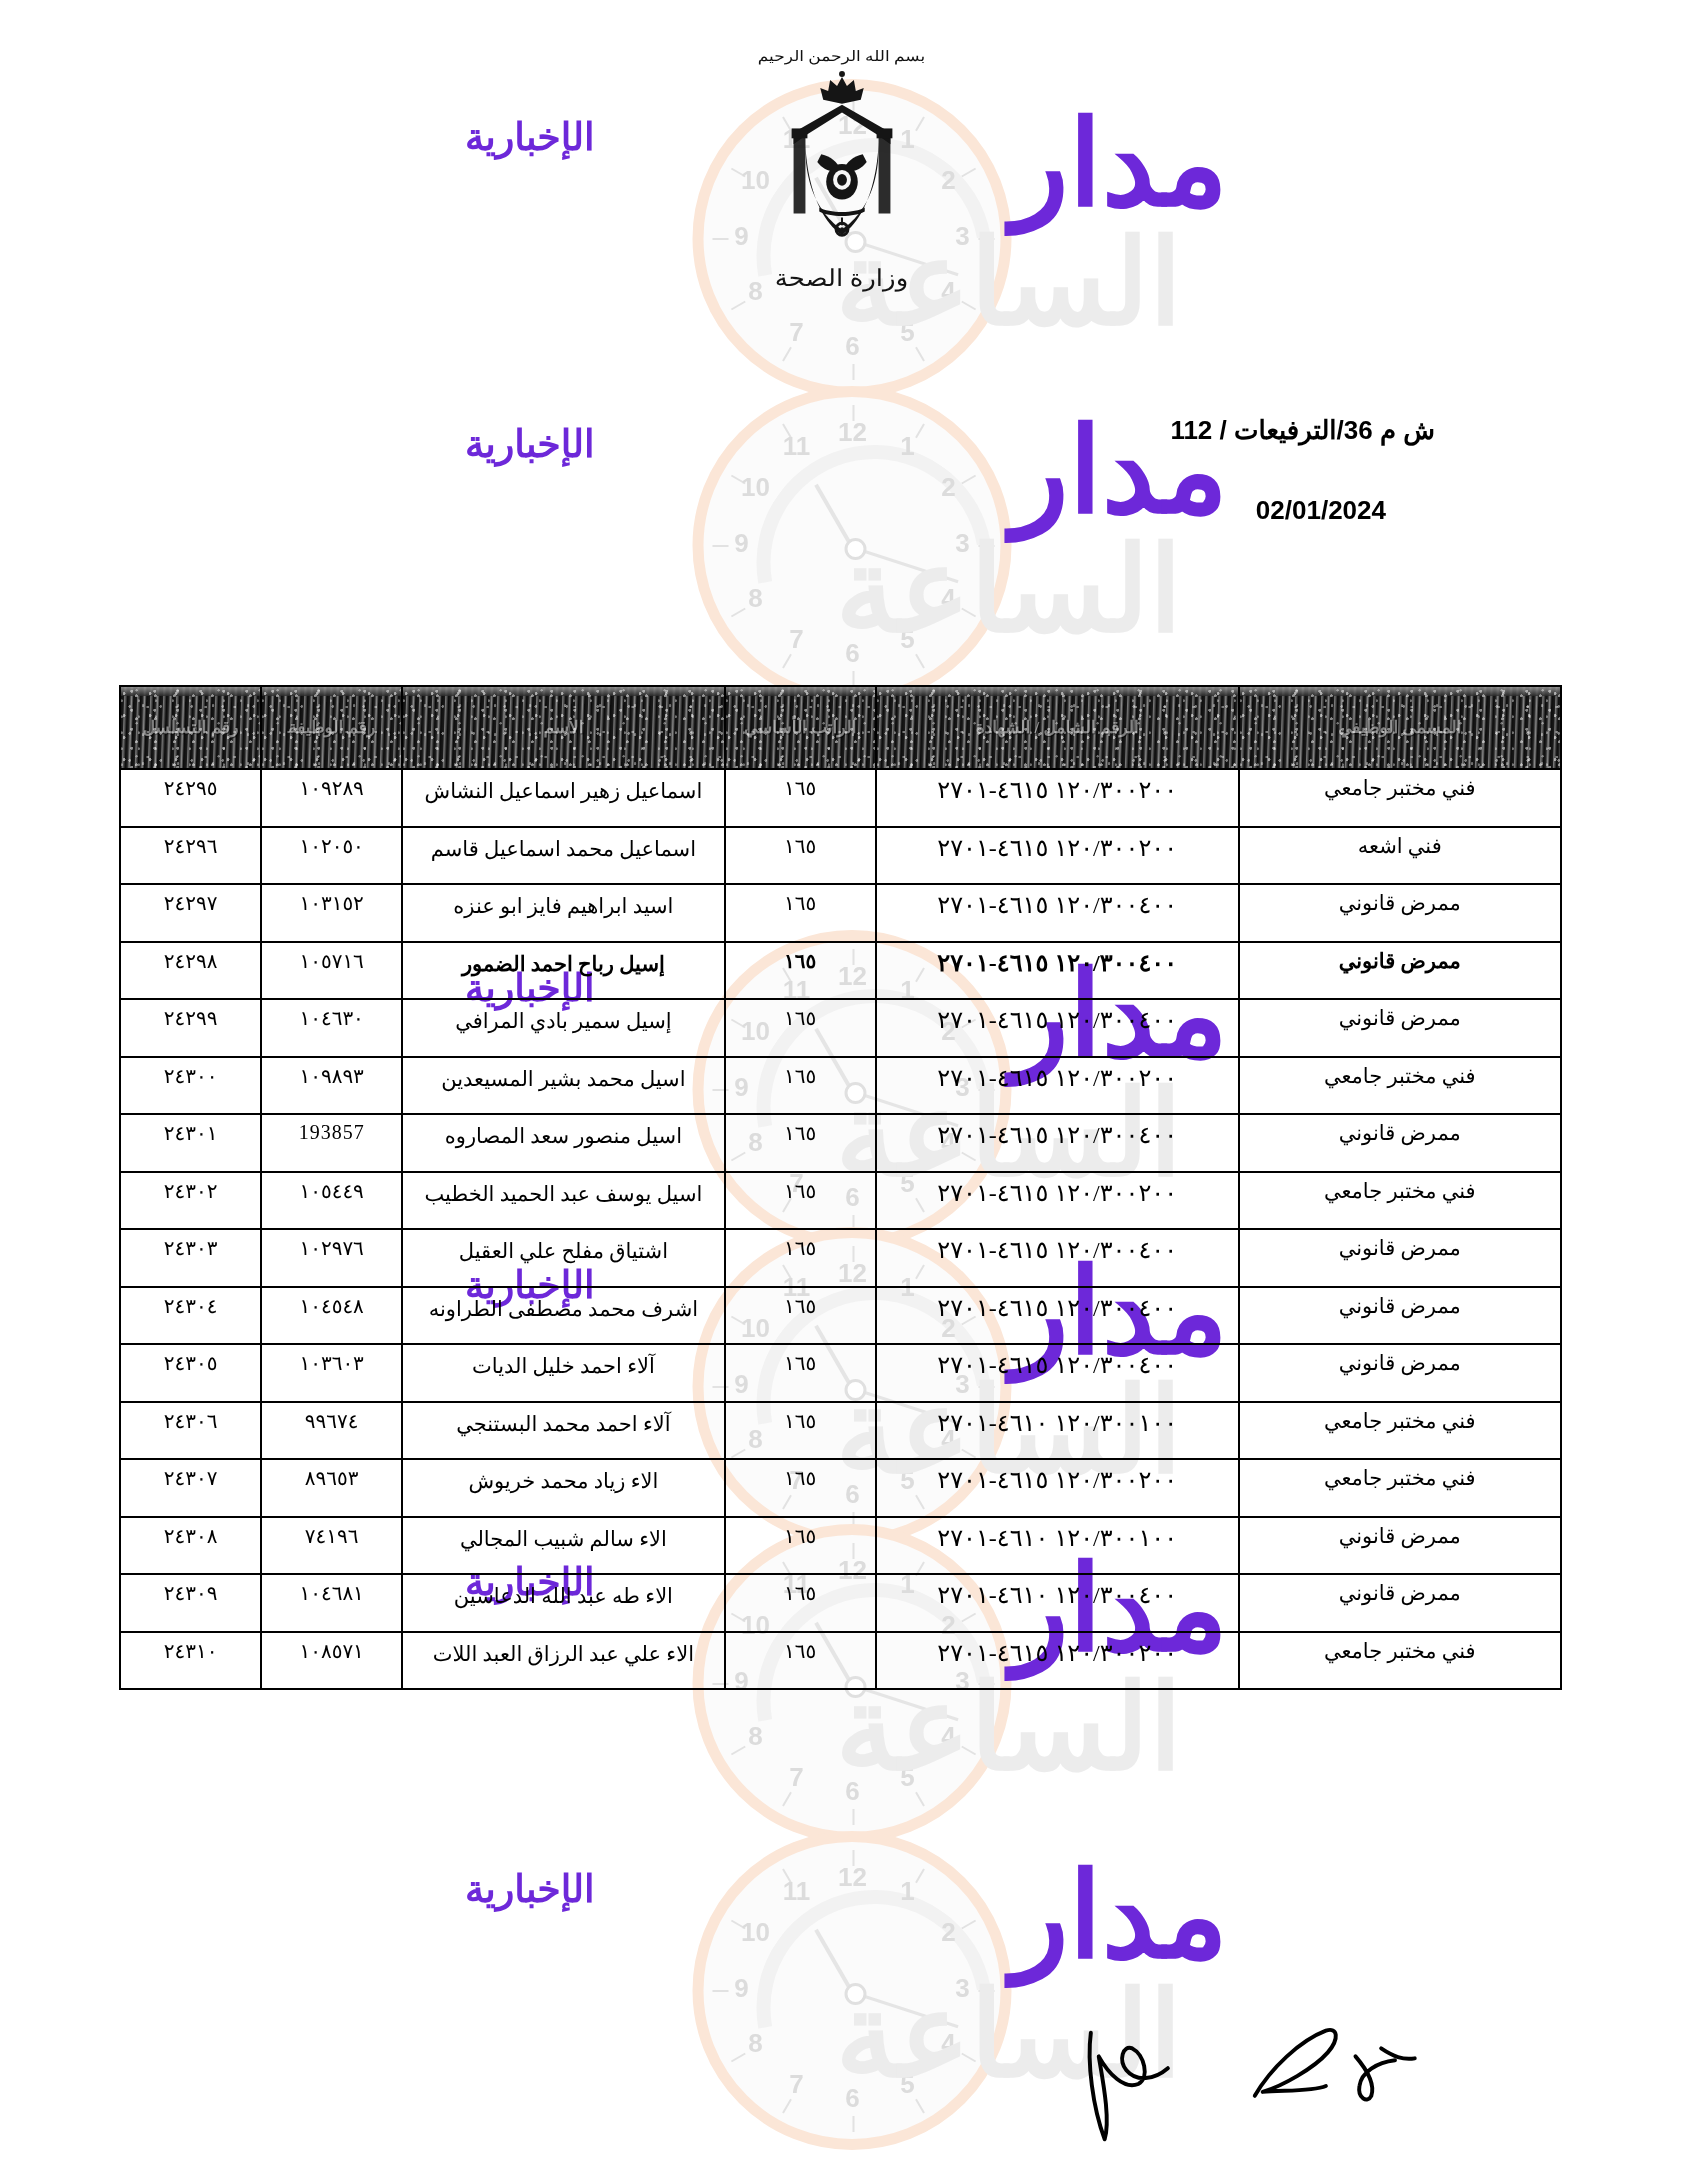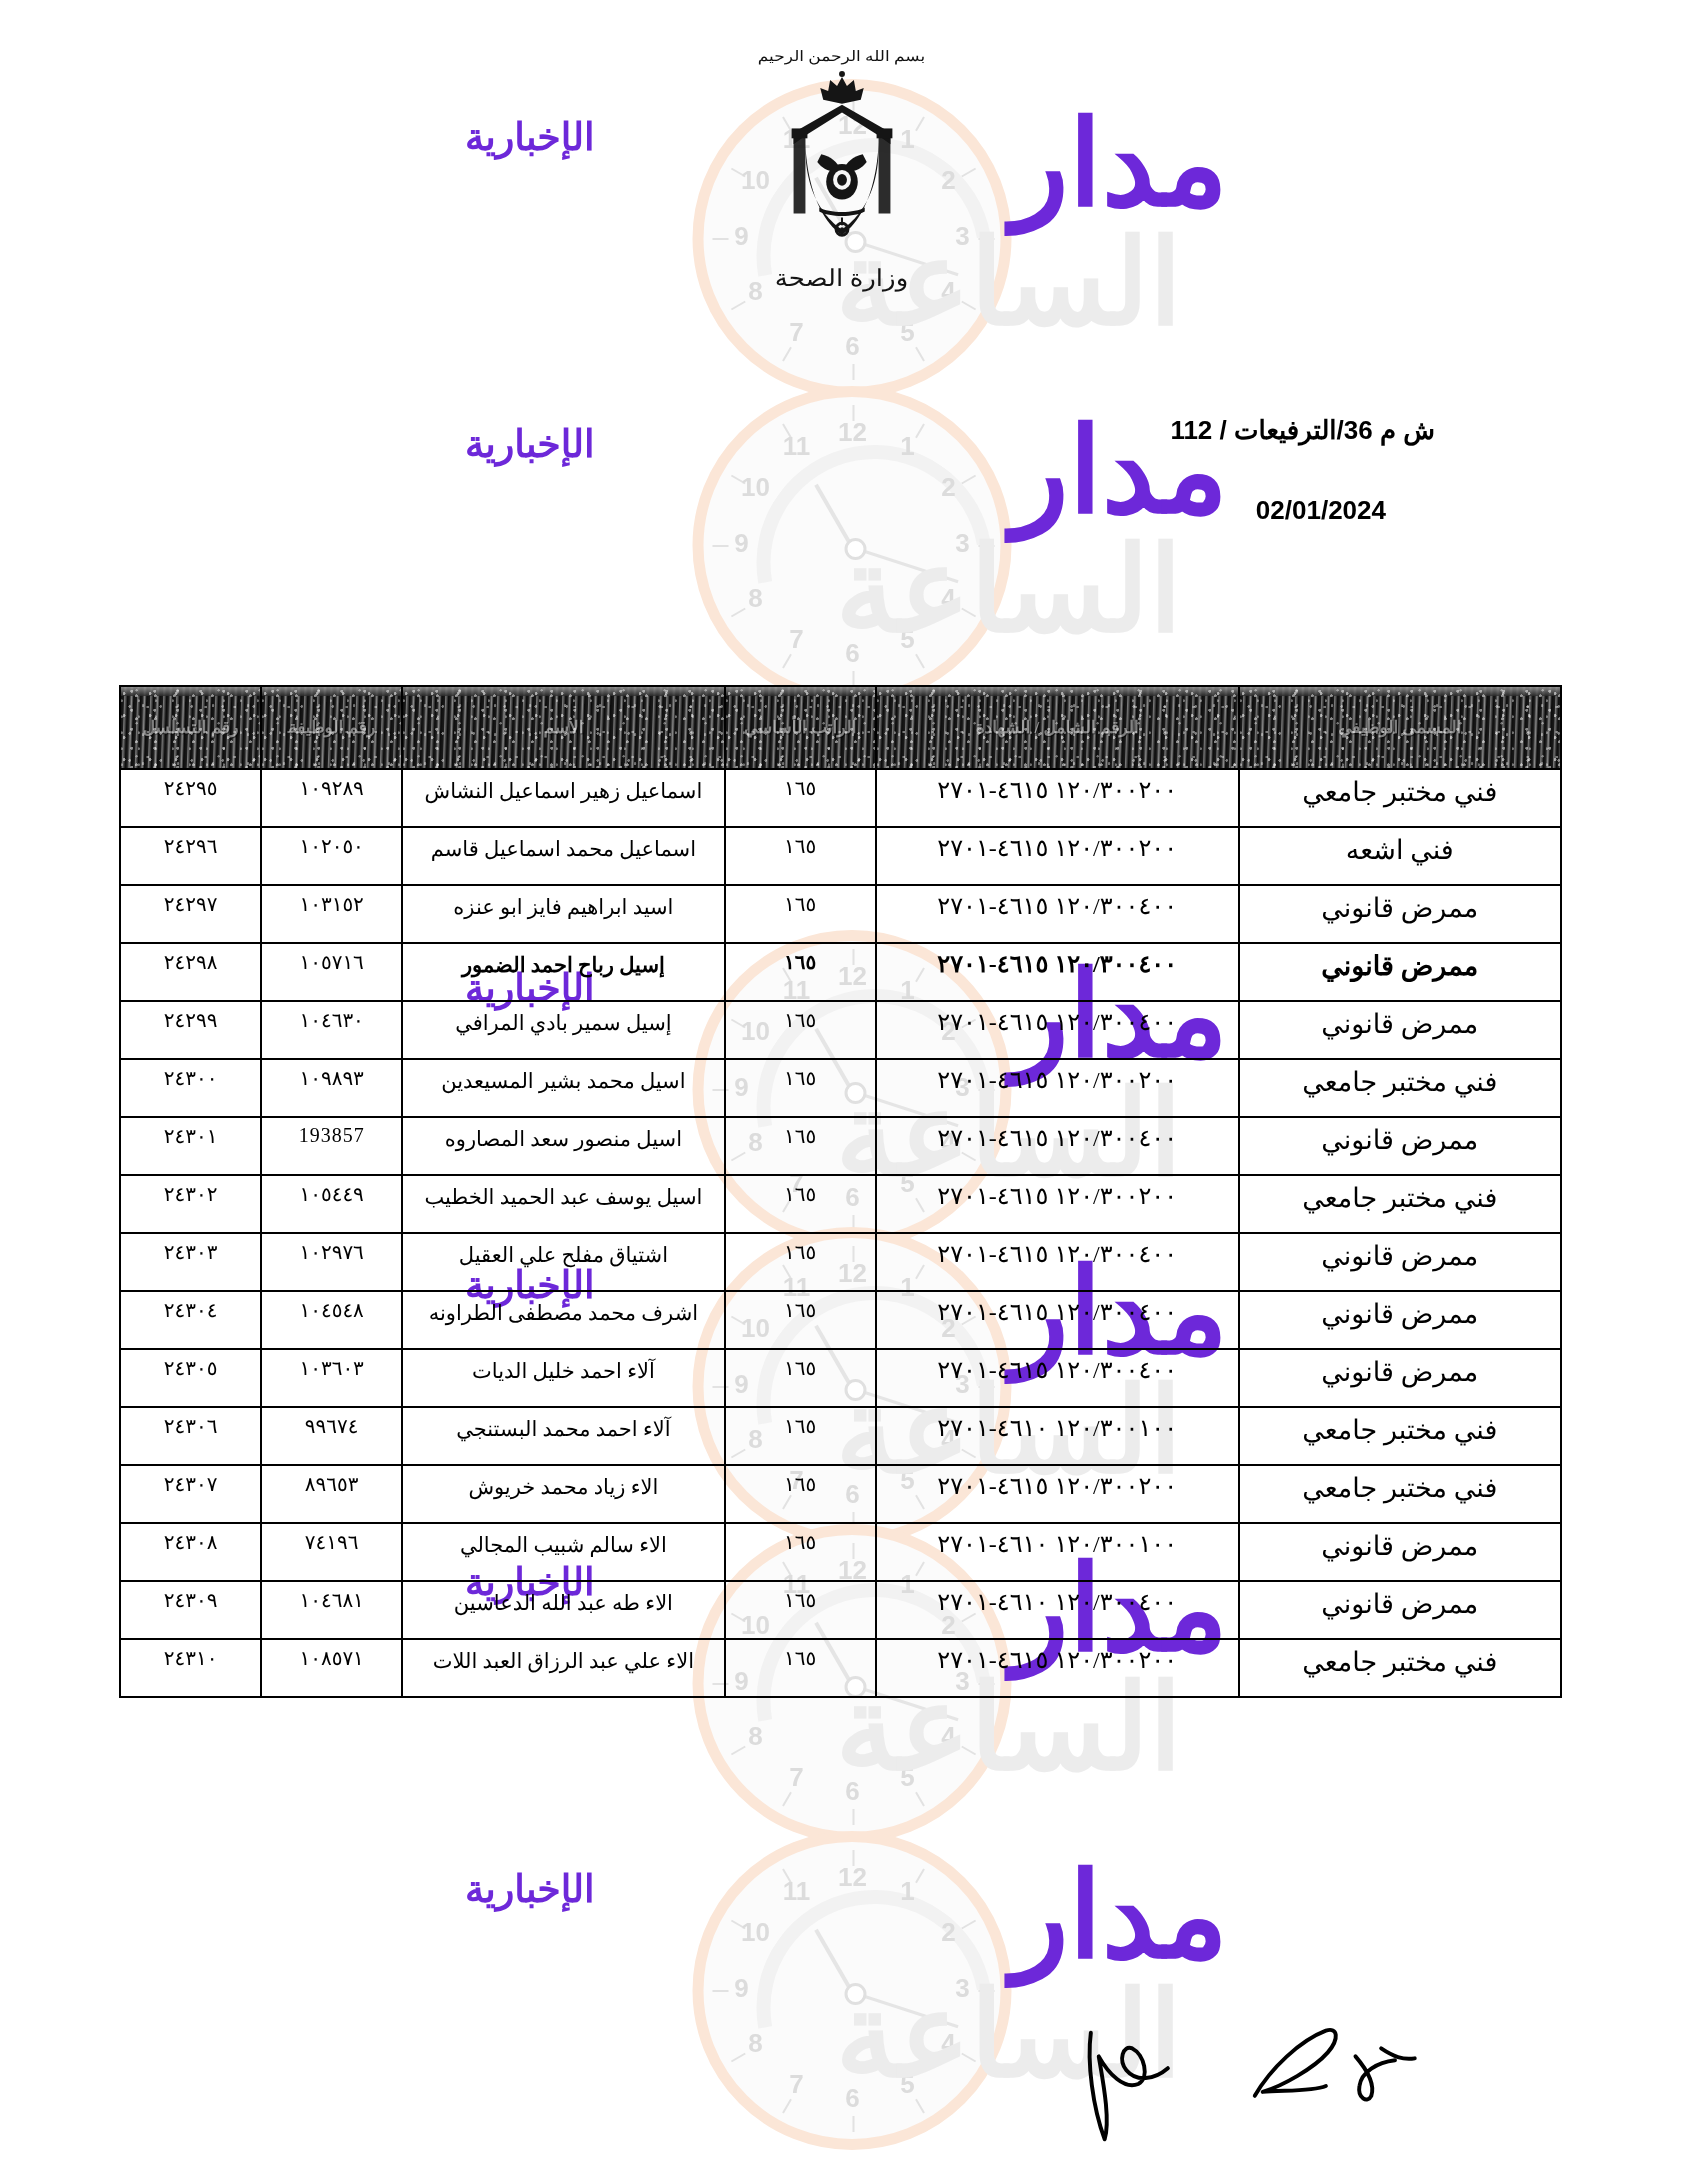--- a/index.html
+++ b/index.html
@@ -239,21 +239,21 @@
     mix-blend-mode: screen;
   }
   .hdr-top-fade {
     position: absolute;
     left: 0; right: 0; top: 0;
     height: 9px;
     background: linear-gradient(#9a9a9a, #2a2a2a);
     opacity: .85;
   }
 
-  td.c-jobtitle   { font-size: 27px; letter-spacing: 3px; }
+  td.c-jobtitle   { font-size: 21px; letter-spacing: 3px; }
   td.c-code       { font-size: 24px; letter-spacing: 1px; white-space: nowrap; }
   td.c-salary     { font-size: 20px; letter-spacing: 2px; }
   td.c-name       { font-size: 21px; letter-spacing: 2px; line-height: 1.5; border-radius: 10px; }
   td.c-empno      { font-size: 20px; letter-spacing: 1px; }
   td.c-serial     { font-size: 20px; letter-spacing: 1px; }
   tr.bold-row td.c-name,
   tr.bold-row td.c-jobtitle,
   tr.bold-row td.c-code,
   tr.bold-row td.c-salary { font-weight: 700; }
 

